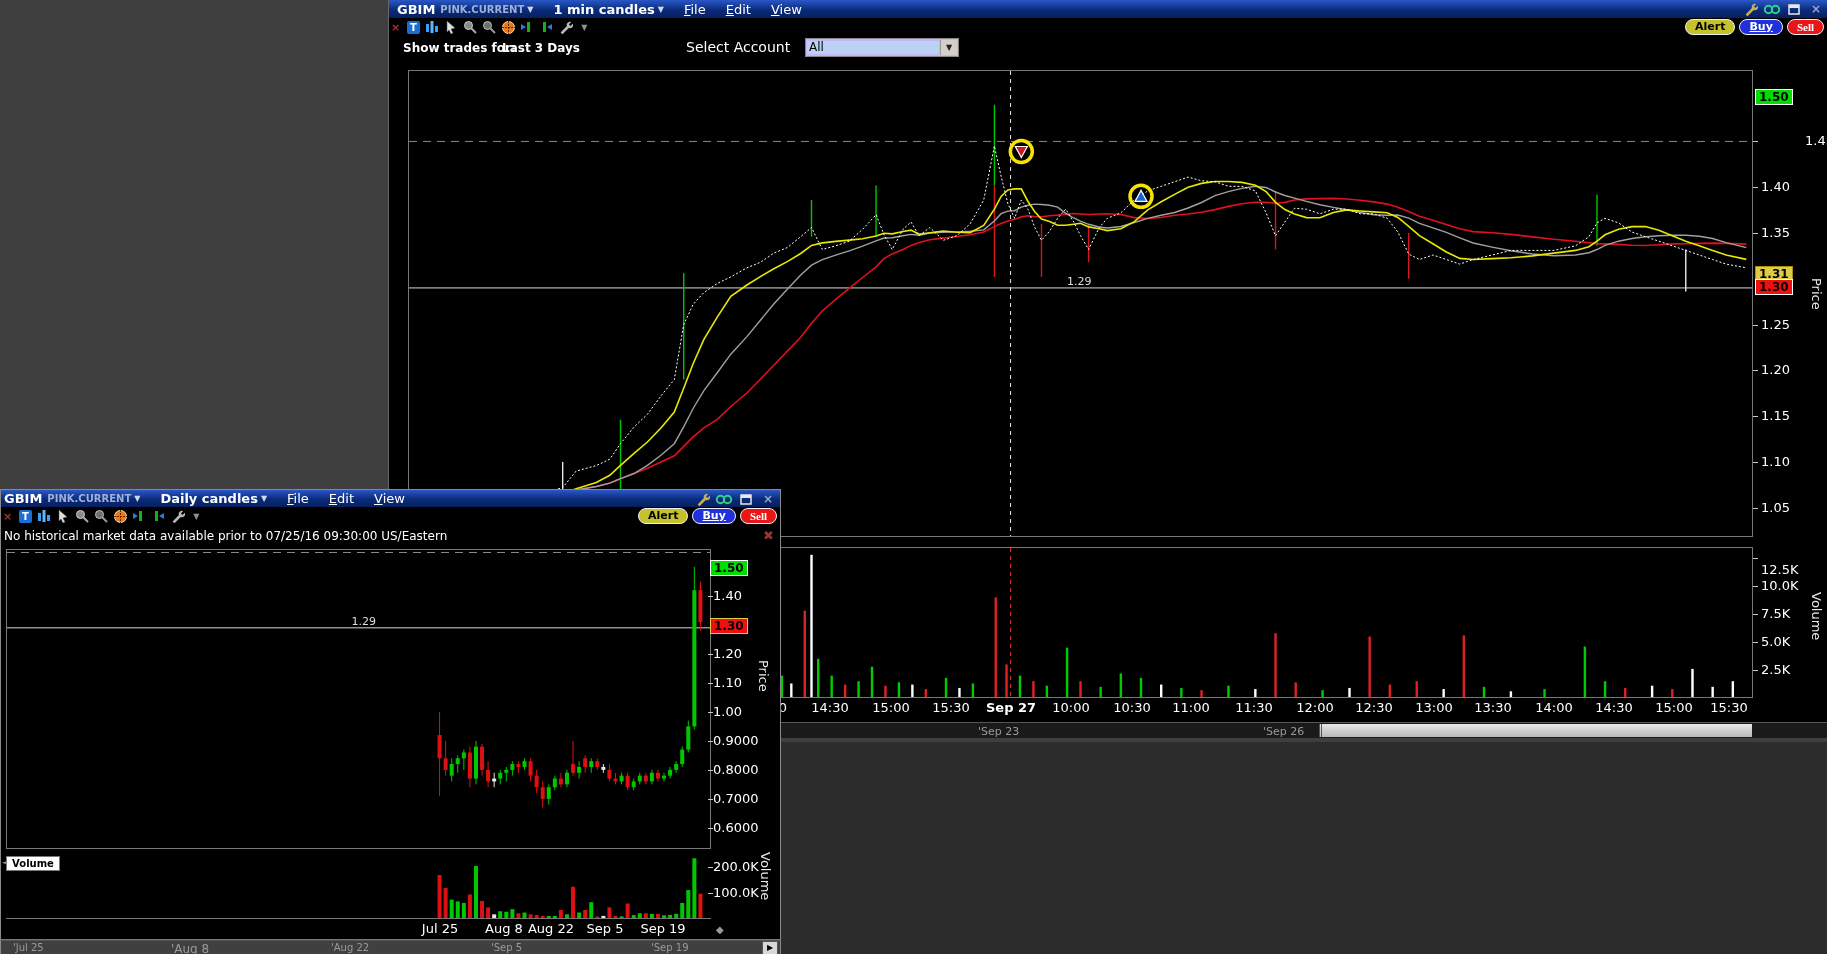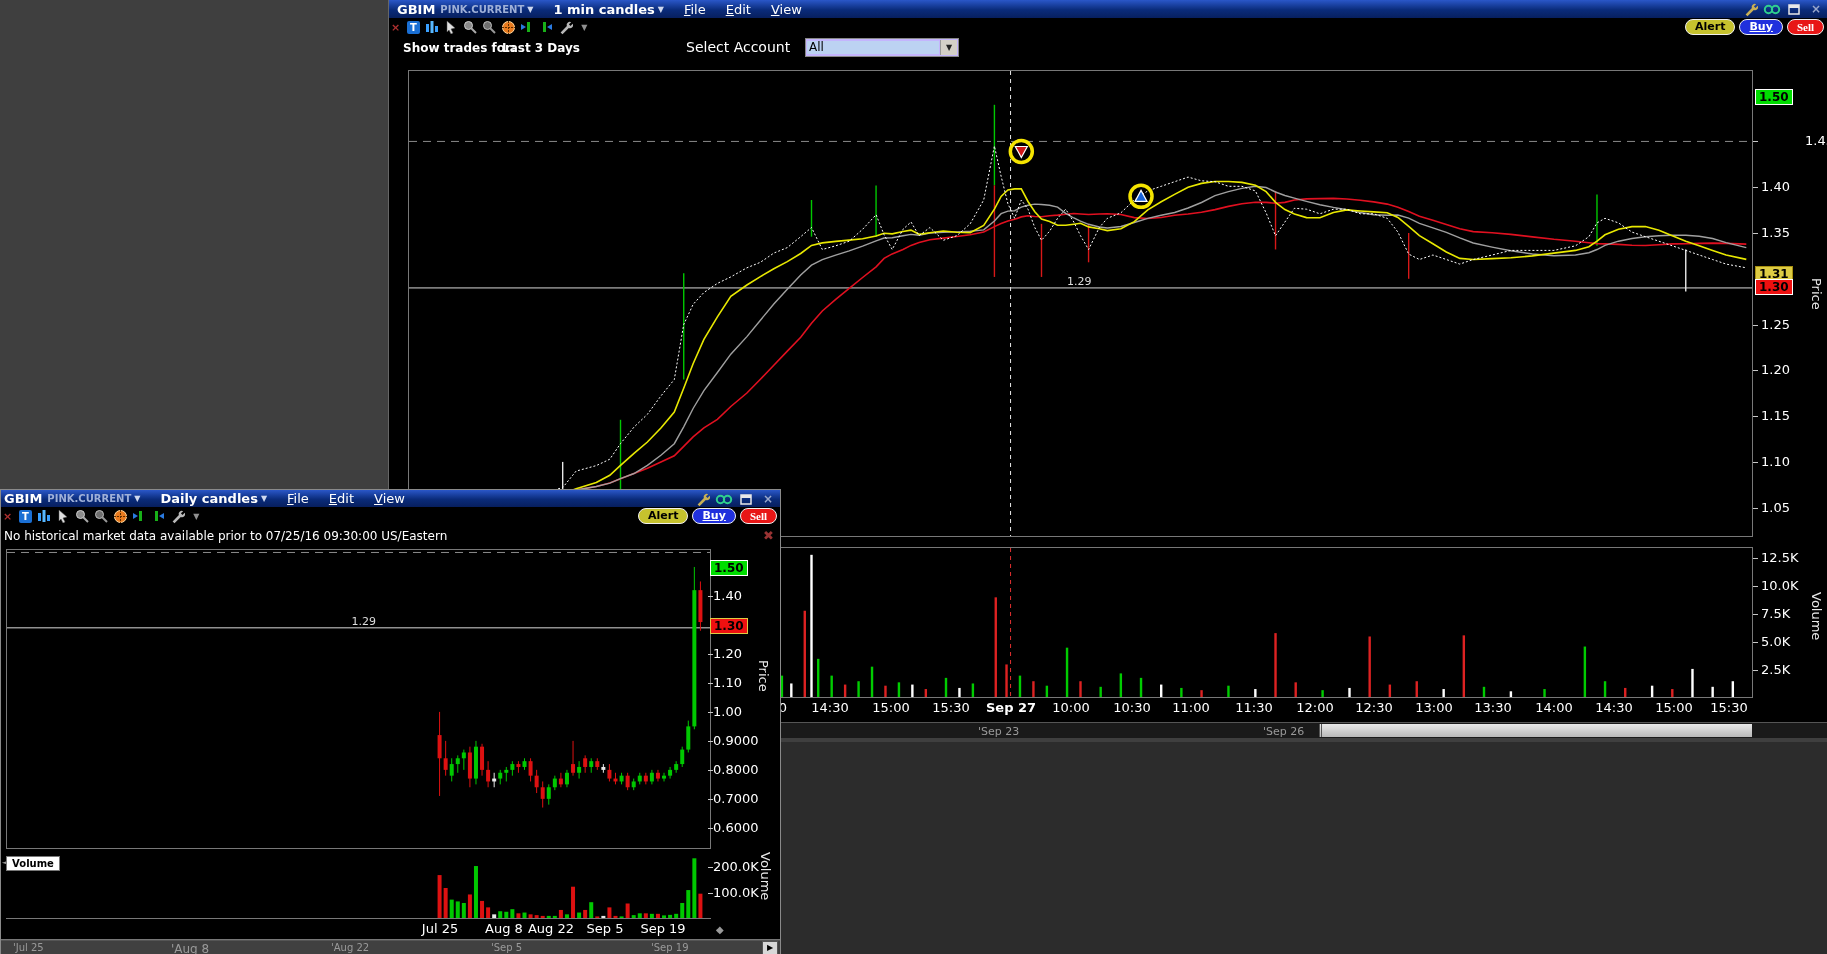--- a/index.html
+++ b/index.html
@@ -263,21 +263,21 @@
       <div class="axis-lab" style="left:1372px;top:408px;">1.15</div>
       <div class="tickmark" style="left:1364px;top:462px;"></div>
       <div class="axis-lab" style="left:1372px;top:454px;">1.10</div>
       <div class="tickmark" style="left:1364px;top:508px;"></div>
       <div class="axis-lab" style="left:1372px;top:500px;">1.05</div>
       <div class="badge" style="left:1366px;top:89px;background:#00dd00;border:1px solid #ffffff;">1.50</div>
       <div class="badge" style="left:1366px;top:266px;background:#ddcc44;border:1px solid #a89010;">1.31</div>
       <div class="badge" style="left:1366px;top:279px;background:#ee1010;border:1px solid #ffffff;">1.30</div>
       <div class="rot" style="left:1420px;top:278px;">Price</div>
       <div class="tickmark" style="left:1364px;top:558px;"></div>
-      <div class="axis-lab" style="left:1372px;top:550px;">12.5K</div>
+      <div class="axis-lab" style="left:1372px;top:562px;">12.5K</div>
       <div class="tickmark" style="left:1364px;top:586px;"></div>
       <div class="axis-lab" style="left:1372px;top:578px;">10.0K</div>
       <div class="tickmark" style="left:1364px;top:614px;"></div>
       <div class="axis-lab" style="left:1372px;top:606px;">7.5K</div>
       <div class="tickmark" style="left:1364px;top:642px;"></div>
       <div class="axis-lab" style="left:1372px;top:634px;">5.0K</div>
       <div class="tickmark" style="left:1364px;top:670px;"></div>
       <div class="axis-lab" style="left:1372px;top:662px;">2.5K</div>
       <div class="rot" style="left:1420px;top:592px;">Volume</div>
       <div class="timelab" style="left:394px;top:700px;">0</div>

